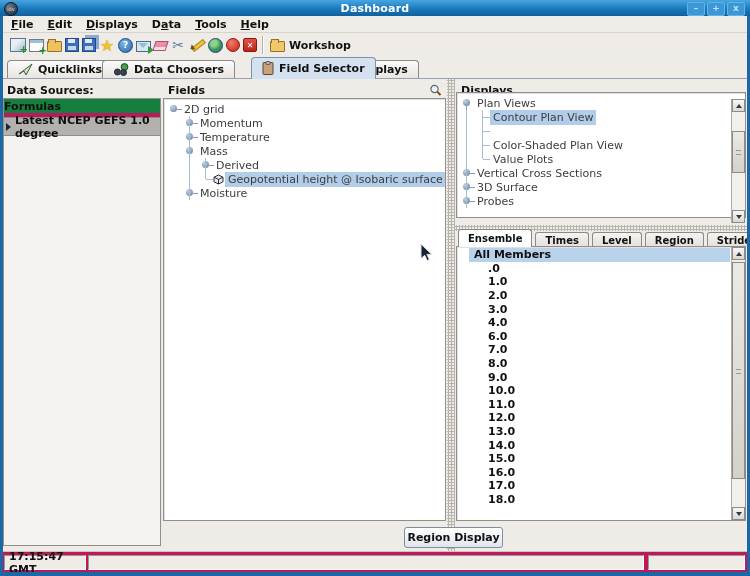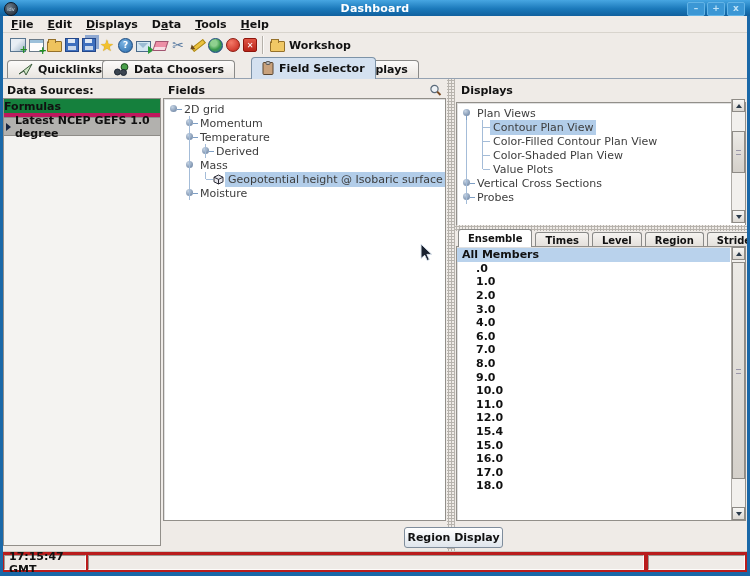--- a/index.html
+++ b/index.html
@@ -84,21 +84,21 @@
   .hdr-displays{left:461px;top:84px;}
   .search-icon{position:absolute;left:429px;top:84px;}
   .src-box{position:absolute;left:3px;top:98px;width:158px;height:448px;background:#f4f3f1;
     border:1px solid #928f8a;box-sizing:border-box;overflow:hidden;}
   .src-row{height:14px;display:flex;align-items:center;font-weight:bold;background:#15803d;border-bottom:4px solid #be185d;}
   .src-row.selected{height:17px;background:#b2b1ae;padding-left:2px;border-top:1px solid #8e8c88;border-bottom:1px solid #8e8c88;}
   .src-row .marker{display:none;}
   .src-row.selected .marker{display:inline-block;width:0;height:0;border-left:5px solid #182742;
     border-top:4px solid transparent;border-bottom:4px solid transparent;margin-right:4px;}
   .fields-box{position:absolute;left:163px;top:98px;width:283px;height:423px;overflow:hidden;padding-top:3px;}
-  .displays-box{position:absolute;left:456px;top:102px;width:290px;height:126px;overflow:hidden;padding-top:3px;}
+  .displays-box{position:absolute;left:456px;top:92px;width:290px;height:126px;overflow:hidden;padding-top:3px;}
   
   .tree-row{position:relative;height:14px;display:flex;align-items:center;white-space:nowrap;color:#3d3d3d;}
   .tree-row.depth-0{padding-left:4px;}
   .tree-row.depth-1{padding-left:20px;}
   .tree-row.depth-2{padding-left:36px;}
   .handle{position:relative;width:13px;height:100%;flex:none;}
   .collapsed .handle::before,.expanded .handle::before{content:"";position:absolute;left:2px;top:50%;
     margin-top:-4px;width:7px;height:7px;border-radius:50%;
     background:radial-gradient(circle at 35% 30%,#c6d4e4,#60799a);border:none;}
   .collapsed .handle::after{content:"";position:absolute;left:9px;right:-1px;top:50%;height:1px;background:#7d9ec4;}
@@ -116,21 +116,21 @@
   .vsplit{position:absolute;left:447px;top:79px;width:8px;height:474px;
     background-image:radial-gradient(#b7b3ad 1px,transparent 1.2px);background-size:3px 3px;background-color:#efebe7;}
   .hsplit{position:absolute;left:455px;top:225px;width:292px;height:6px;
     background-image:radial-gradient(#b7b3ad 1px,transparent 1.2px);background-size:3px 3px;background-color:#efebe7;}
   
   .subtabs{position:absolute;left:458px;top:230px;height:17px;display:flex;align-items:flex-end;gap:3px;}
   .stab{height:14px;display:flex;align-items:center;padding:0 9px;background:linear-gradient(#f6f4f1,#e3dfda);
     border:1px solid #8a8a88;border-bottom:none;border-radius:3px 3px 0 0;font-weight:bold;font-size:10px;}
   .stab.selected{height:17px;background:#fff;z-index:2;}
   
-  .ens-box{position:absolute;left:456px;top:246px;width:290px;height:275px;overflow:hidden;padding:1px 15px 0 0;}
+  .ens-box{position:absolute;left:456px;top:246px;width:290px;height:275px;overflow:hidden;padding:1px 15px 0 12px;}
   .member-row{height:13.6px;display:flex;align-items:center;font-weight:bold;padding-left:5px;white-space:nowrap;}
   .member-row.indent{padding-left:19px;}
   .member-row.selected{background:#b9d2ec;}
   
   .sb{position:absolute;width:14px;background:#f2f0ed;border-left:1px solid #aeaba6;box-sizing:border-box;}
   .sb-displays{right:5px;top:99px;height:124px;}
   .sb-ens{right:5px;top:247px;height:273px;}
   .sb-btn{position:absolute;left:0;right:0;height:13px;background:linear-gradient(#f8f7f5,#dcd8d2);
     border:1px solid #8e8b86;box-sizing:border-box;display:flex;align-items:center;justify-content:center;}
   .sb-btn.up{top:0;}
@@ -139,21 +139,21 @@
   .sb-tri-down{width:0;height:0;border-left:3px solid transparent;border-right:3px solid transparent;border-top:4px solid #2a3a4a;}
   .sb-thumb{position:absolute;left:0;right:0;background:linear-gradient(#eceae6,#d4d0ca);border:1px solid #8e8b86;box-sizing:border-box;}
   .sb-thumb::after{content:"";position:absolute;left:3px;right:3px;top:50%;margin-top:-2px;height:3px;
     border-top:1px solid #9a96a8;border-bottom:1px solid #9a96a8;}
   .sb-displays .sb-thumb{top:32px;height:42px;}
   .sb-ens .sb-thumb{top:15px;height:217px;}
   
   .create-btn{position:absolute;left:404px;top:527px;width:99px;height:21px;
     background:linear-gradient(#ffffff,#dfe5ec);border:1px solid #7f8d9c;border-radius:3px;
     font-weight:bold;font-size:11px;display:flex;align-items:center;justify-content:center;box-sizing:border-box;}
-  .statusbar{position:absolute;left:0;right:0;bottom:4px;height:20px;background:#b91c1c;border-top:1px solid #cac6bf;}
+  .statusbar{position:absolute;left:0;right:0;bottom:4px;height:20px;background:#be185d;border-top:1px solid #cac6bf;}
   .status-cell{position:absolute;top:3px;height:15px;background:#efebe7;box-sizing:border-box;
     border:1px solid;border-color:#9b9791 #fdfcfa #fdfcfa #9b9791;display:flex;align-items:center;padding:0 4px;font-weight:bold;}
   .cell-time{left:4px;width:82px;}
   .cell-msg{left:88px;width:556px;}
   .cell-mem{left:648px;width:97px;}
   
   .cursor{position:absolute;left:420px;top:243px;z-index:60;pointer-events:none;}
 </style>
 </head>
 <body>
@@ -312,32 +312,32 @@
 
         <span class="tree-label">Momentum</span>
       <span class="guide" style="left: 25px;"></span>
       </div>
       <div class="tree-row collapsed depth-1">
         <span class="handle"></span>
 
         <span class="tree-label">Temperature</span>
       <span class="guide" style="left: 25px;"></span>
       </div>
+      <div class="tree-row expanded depth-1">
+        <span class="handle"></span>
+
+        <span class="tree-label">Mass</span>
+      <span class="guide" style="left: 25px;"></span>
+      </div>
       <div class="tree-row collapsed depth-2">
         <span class="handle"></span>
 
         <span class="tree-label">Derived</span>
       <span class="guide" style="left: 25px;"></span>
         <span class="guide" style="left: 41px;"></span>
-      </div>
-      <div class="tree-row expanded depth-1">
-        <span class="handle"></span>
-
-        <span class="tree-label">Mass</span>
-      <span class="guide" style="left: 25px;"></span>
       </div>
       <div class="tree-row leaf elbow cube depth-2 selected">
         <span class="handle"></span>
         <svg class="cube-svg" width="11" height="11">
           <polygon points="5.5,1 10,3.2 10,7.8 5.5,10 1,7.8 1,3.2" fill="#e8e8ee" stroke="#2a2a34"></polygon>
           <polyline points="1,3.2 5.5,5.4 10,3.2" fill="none" stroke="#2a2a34"></polyline>
           <line x1="5.5" y1="5.4" x2="5.5" y2="10" stroke="#2a2a34"></line>
         </svg>
         <span class="tree-label">Geopotential height @ Isobaric surface</span>
       <span class="guide" style="left: 25px;"></span>
@@ -358,36 +358,40 @@
         <span class="handle"></span>
         <span class="tree-label">Plan Views</span>
       </div>
       <div class="tree-row leaf tee depth-1 selected">
         <span class="handle"></span>
         <span class="tree-label">Contour Plan View</span>
       <span class="guide" style="left: 9px;"></span>
       </div>
       <div class="tree-row leaf tee depth-1">
         <span class="handle"></span>
-        <span class="tree-label">Color-Filled Contour Plan View</span>
       <span class="guide" style="left: 9px;"></span>
       </div>
       <div class="tree-row leaf tee depth-1">
         <span class="handle"></span>
         <span class="tree-label">Color-Shaded Plan View</span>
       <span class="guide" style="left: 9px;"></span>
       </div>
       <div class="tree-row leaf elbow depth-1">
         <span class="handle"></span>
         <span class="tree-label">Value Plots</span>
       <span class="guide" style="left: 9px;"></span>
       </div>
       <div class="tree-row collapsed depth-0">
         <span class="handle"></span>
         <span class="tree-label">Vertical Cross Sections</span>
+      <span class="guide" style="left: 9px;"></span>
+      </div>
+      <div class="tree-row collapsed depth-0">
+        <span class="handle"></span>
+        <span class="tree-label">3D Surface</span>
       <span class="guide" style="left: 9px;"></span>
       </div>
       <div class="tree-row collapsed depth-0">
         <span class="handle"></span>
         <span class="tree-label">Probes</span>
       <span class="guide" style="left: 9px;"></span>
       </div>
     </div>
   <div class="sb sb-displays">
     <div class="sb-btn up">
@@ -455,21 +459,24 @@
       <div class="member-row indent">
         <span>10.0</span>
       </div>
       <div class="member-row indent">
         <span>11.0</span>
       </div>
       <div class="member-row indent">
         <span>12.0</span>
       </div>
       <div class="member-row indent">
-        <span>15.4</span>
+        <span>13.0</span>
+      </div>
+      <div class="member-row indent">
+        <span>14.0</span>
       </div>
       <div class="member-row indent">
         <span>15.0</span>
       </div>
       <div class="member-row indent">
         <span>16.0</span>
       </div>
       <div class="member-row indent">
         <span>17.0</span>
       </div>

